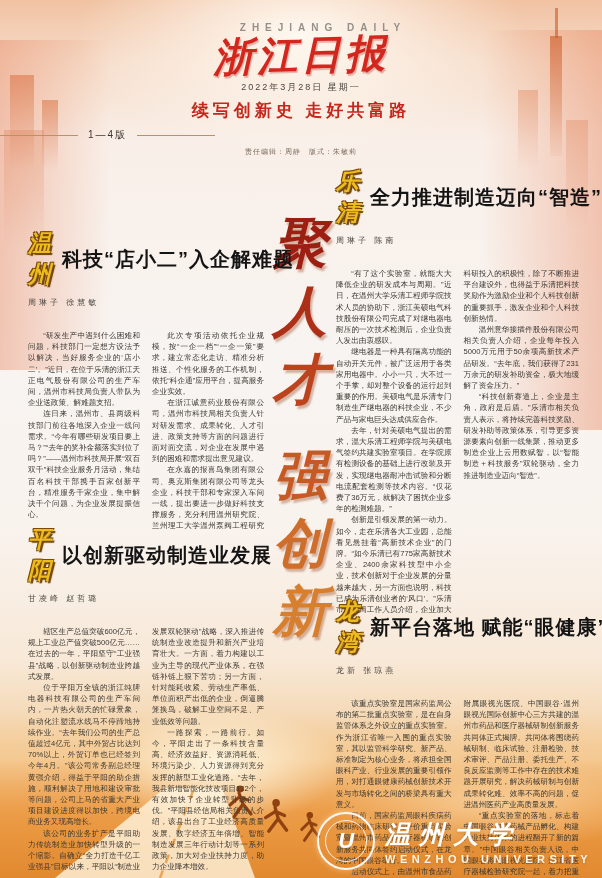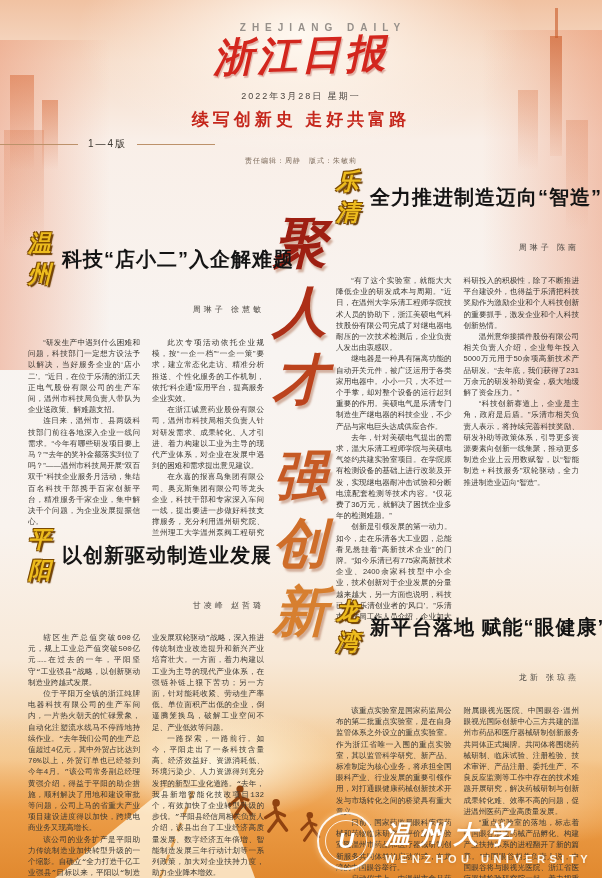--- a/index.html
+++ b/index.html
@@ -23,42 +23,42 @@
   .tower{position:absolute;right:40px;top:36px;width:12px;height:120px;
     background:linear-gradient(180deg,rgba(205,95,45,0.65),rgba(225,130,80,0.08));}
   .spire{position:absolute;right:44px;top:8px;width:3px;height:30px;background:rgba(200,90,40,0.6);}
   .b4{right:64px;top:90px;width:20px;height:80px;opacity:.6;}
   .b5{right:14px;top:120px;width:22px;height:110px;opacity:.5;}
   
   .hdr{position:absolute;left:0;right:0;top:22px;text-align:center;z-index:3;}
   .hdr-en{font-size:10px;letter-spacing:6px;color:#96908a;font-weight:bold;padding-left:44px;}
   .masthead{font-size:40px;line-height:44px;color:#d3261d;font-weight:bold;font-style:italic;
     letter-spacing:4px;text-shadow:1px 2px 1px rgba(160,25,15,0.30);transform:rotate(-1.5deg);}
-  .hdr-date{font-size:9px;color:#4a4540;margin-top:13px;letter-spacing:2px;}
+  .hdr-date{font-size:9px;color:#4a4540;margin-top:4px;letter-spacing:2px;}
   .hdr-slogan{font-size:17px;color:#c5271c;font-weight:bold;letter-spacing:4px;margin-top:5px;}
   .hdr-ed{display:flex;align-items:center;justify-content:flex-start;gap:10px;margin-top:6px;}
   .ed-line{width:78px;height:1px;background:#bc916a;}
   .ed-text{font-size:10px;color:#3c3730;letter-spacing:2px;}
   .hdr-editors{font-size:7px;color:#7c6a5a;margin-top:5px;letter-spacing:1px;}
   
   .article{position:absolute;z-index:2;}
   .art-head{display:flex;align-items:center;justify-content:space-between;gap:9px;}
   .city{font-size:23px;font-weight:bold;font-style:italic;color:#edbc1e;letter-spacing:2px;
     text-shadow:-1px -1px 0 #7c4a00,1px -1px 0 #7c4a00,-1px 1px 0 #7c4a00,2px 2px 1px #6b3c00;}
   .art-title{font-size:20px;font-weight:bold;color:#141414;letter-spacing:1px;white-space:nowrap;}
-  .art-byline{text-align:right;font-size:8px;color:#4e4a44;margin-top:14px;letter-spacing:3px;}
+  .art-byline{text-align:left;font-size:8px;color:#4e4a44;margin-top:7px;letter-spacing:3px;}
   .art-body{margin-top:22px;column-count:2;column-gap:12px;column-fill:auto;
     font-size:7.6px;line-height:11.2px;color:#3b3833;text-align:justify;overflow:hidden;}
   .art-body p{margin:0;text-indent:2em;}
   .a1{left:28px;top:228px;width:236px;}
   .a1 .art-body{height:205px;}
   .a2{left:336px;top:166px;width:243px;}
   .a2 .art-body{height:358px;}
   .a3{left:28px;top:524px;width:236px;}
-  .a3 .art-body{height:248px;font-family:Liberation Mono, monospace;}
+  .a3 .art-body{height:248px;}
   .a4{left:336px;top:596px;width:243px;}
   .a4 .art-body{height:196px;}
   
   .center-strip{position:absolute;left:258px;top:212px;width:84px;z-index:2;text-align:center;}
   .center-strip p{margin:0 0 6px 0;font-size:54px;line-height:62px;font-weight:bold;font-style:italic;
     text-shadow:2px 3px 2px rgba(140,55,15,0.35);}
   .center-strip p:nth-child(1){color:#9e1f12;}
   .center-strip p:nth-child(2){color:#ad2f17;}
   .center-strip p:nth-child(3){color:#bc431d;}
   .center-strip p:nth-child(4){color:#c65a24;margin-top:34px;}
@@ -124,21 +124,21 @@
   <div class="article a1">
     <div class="art-head">
       <span class="city">温州</span>
       <span class="art-title">科技“店小二”入企解难题</span>
     </div>
     <div class="art-byline">周琳子 徐慧敏</div>
     <div class="art-body">
         <p>“研发生产中遇到什么困难和问题，科技部门一定想方设法予以解决，当好服务企业的‘店小二’。”近日，在位于乐清的浙江天正电气股份有限公司的生产车间，温州市科技局负责人带队为企业送政策、解难题支招。</p>
         <p>连日来，温州市、县两级科技部门前往各地深入企业一线问需求。“今年有哪些研发项目要上马？”“去年的奖补金额落实到位了吗？”——温州市科技局开展“双百双千”科技企业服务月活动，集结百名科技干部携手百家创新平台，精准服务千家企业，集中解决千个问题，为企业发展提振信心。</p>
         <p>此次专项活动依托企业规模，按“一企一档”“一企一策”要求，建立常态化走访、精准分析推送、个性化服务的工作机制，依托“科企通”应用平台，提高服务企业实效。</p>
-        <p>在浙江诚意药业股份有限公司，温州市科技局相关负责人针对研发需求、成果转化、人才引进、着力构建以工业为主导的现代产业体系，对企业在发展中遇到的困难和需求提出意见建议。</p>
+        <p>在浙江诚意药业股份有限公司，温州市科技局相关负责人针对研发需求、成果转化、人才引进、政策支持等方面的问题进行面对面交流，对企业在发展中遇到的困难和需求提出意见建议。</p>
         <p>在永嘉的报喜鸟集团有限公司、奥克斯集团有限公司等龙头企业，科技干部和专家深入车间一线，提出要进一步做好科技支撑服务，充分利用温州研究院、兰州理工大学温州泵阀工程研究院等科创平台，加强校企合作，加大关键技术攻破，提升产品的行业话语权。</p>
       </div>
   </div>
 
   <div class="article a2">
     <div class="art-head">
       <span class="city">乐清</span>
       <span class="art-title">全力推进制造迈向“智造”</span>
     </div>
     <div class="art-byline">周琳子 陈南</div>

